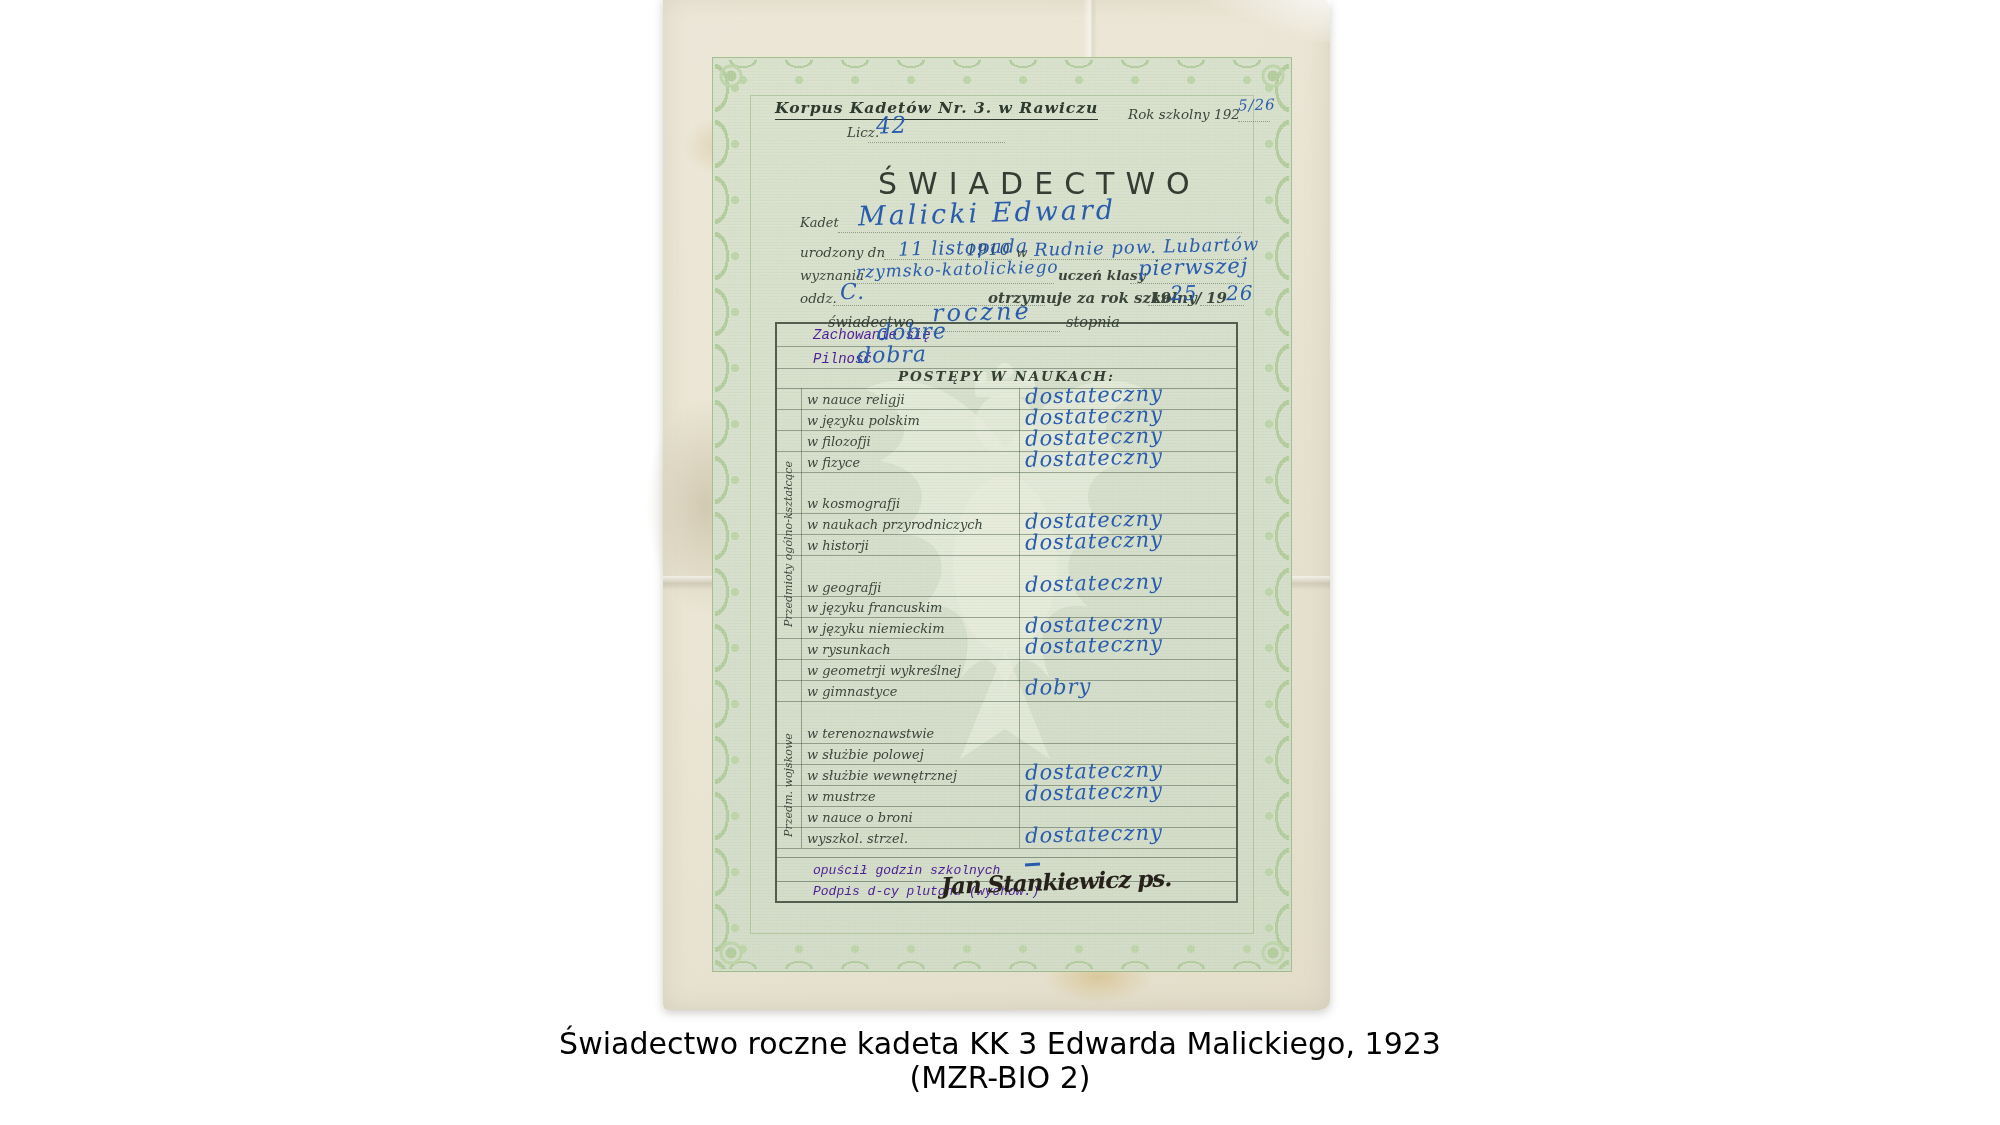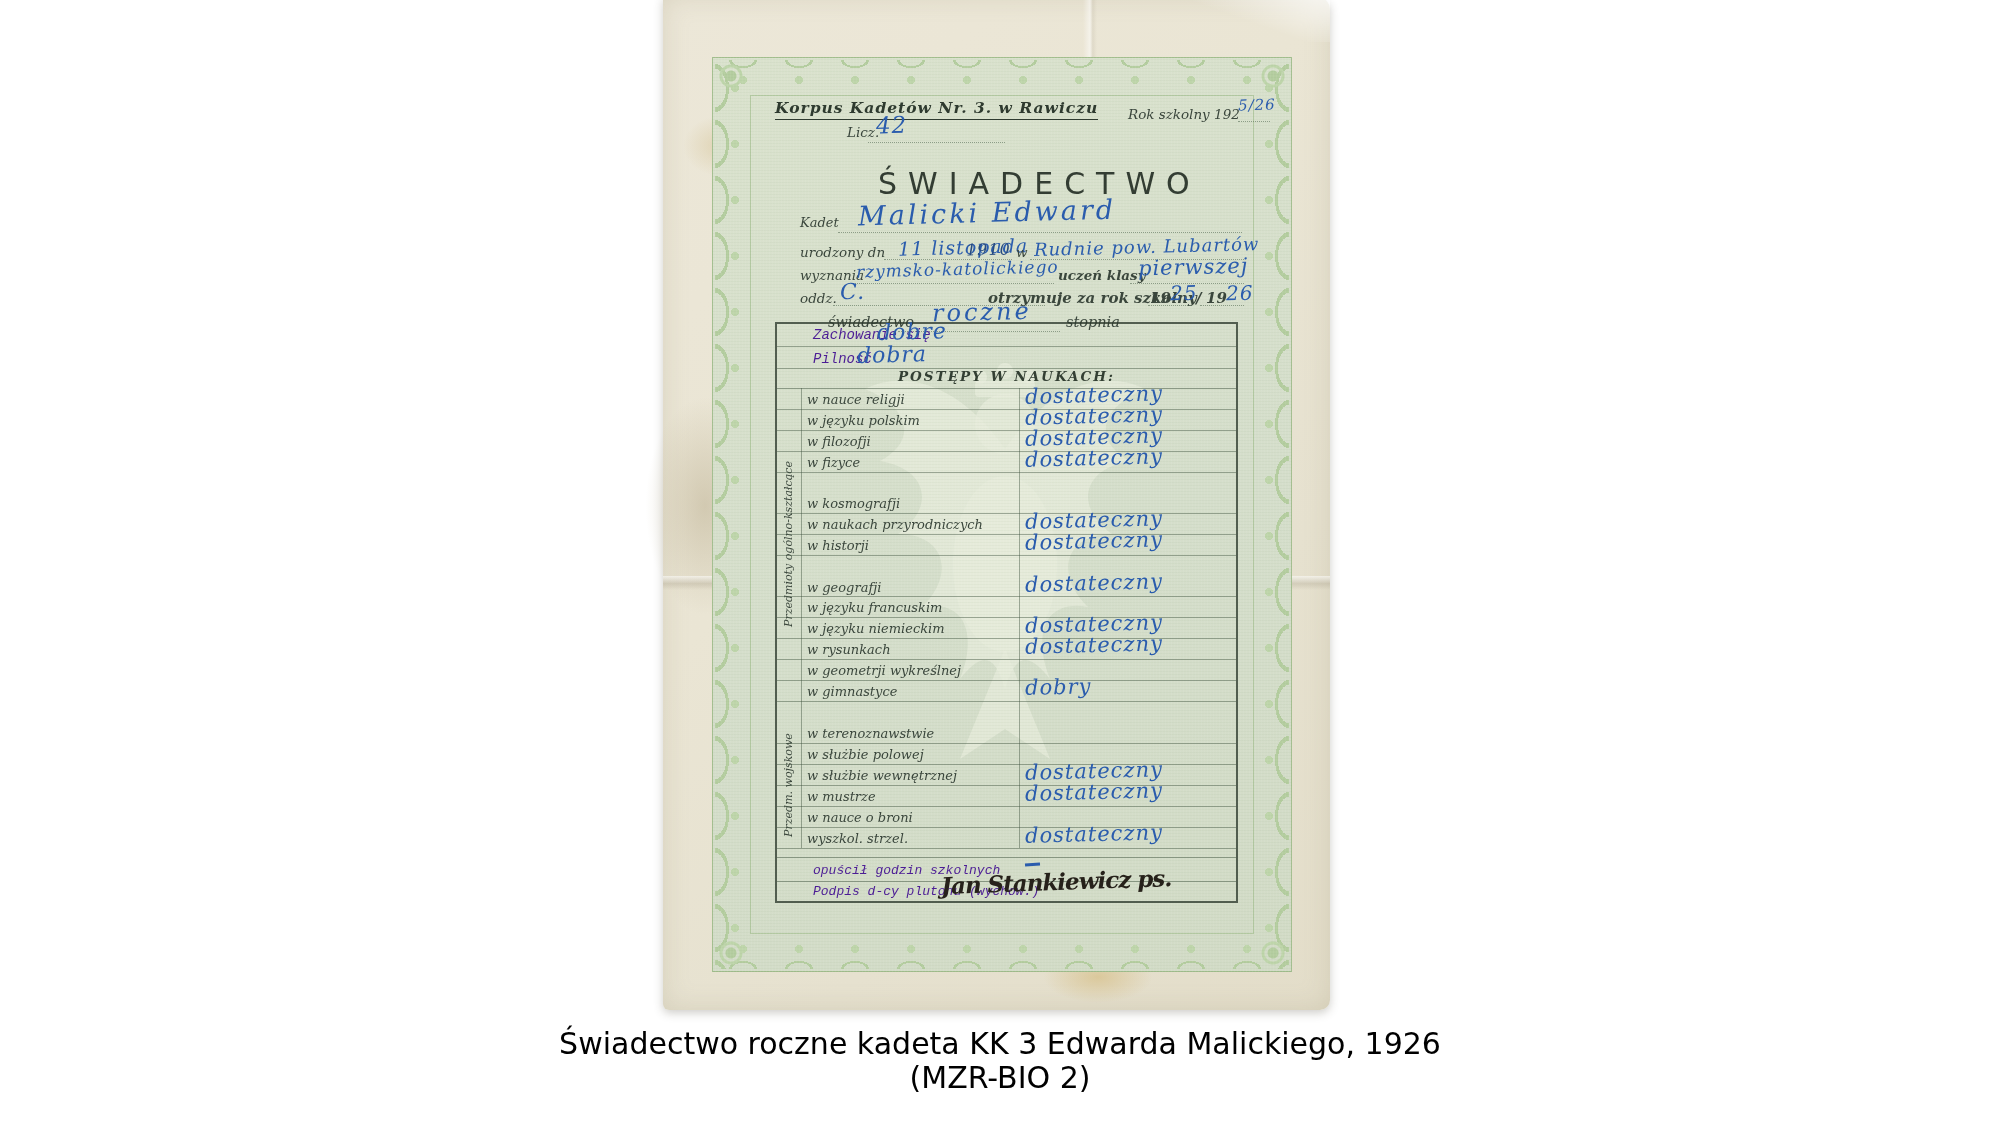--- a/index.html
+++ b/index.html
@@ -275,17 +275,17 @@
     <div class="frow" style="top:535px;border-top:1px solid rgba(62,82,62,.5);border-bottom:1px solid rgba(62,82,62,.5)">
       <span class="crow-label" style="font-size:13px">opuścił godzin szkolnych</span>
     </div>
     <div class="frow" style="top:559px">
       <span class="crow-label" style="font-size:13px;top:3px">Podpis d-cy plutonu (wychow.)</span>
     </div>
     <span class="sig">Jan Stankiewicz ps.</span>
   </div>
 
   <div class="caption">
-    <div>Świadectwo roczne kadeta KK 3 Edwarda Malickiego, 1926</div>
+    <div>Świadectwo roczne kadeta KK 3 Edwarda Malickiego, 1923</div>
     <div>(MZR-BIO 2)</div>
   </div>
 
 </div>
 
 </body></html>

